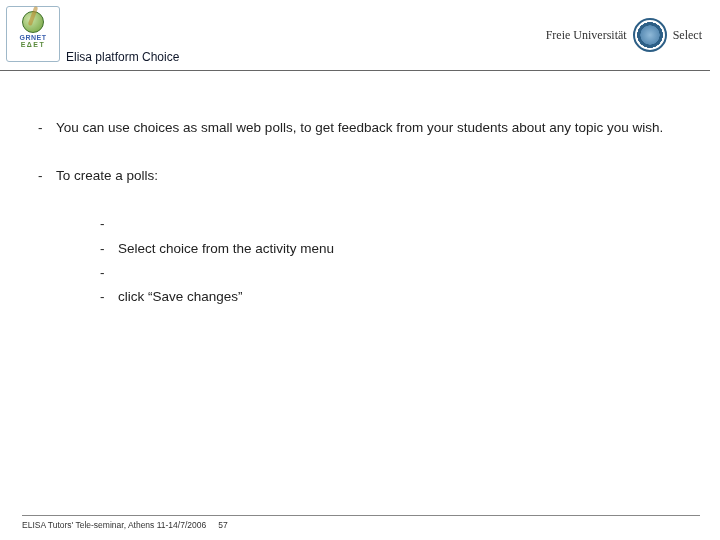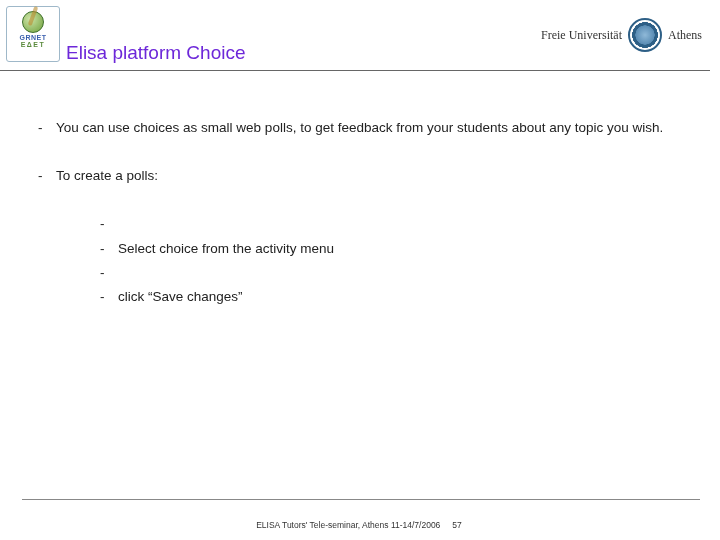--- a/index.html
+++ b/index.html
@@ -68,22 +68,22 @@
   .grnet-txt2 {
     font-size: 7px;
     font-weight: bold;
     color: #5a8a3c;
     letter-spacing: 1.5px;
   }
   .title {
     position: absolute;
     left: 66px;
     bottom: 6px;
-    font-size: 19px;
-    color: #6d28d9;
+    font-size: 12px;
+    color: #0f172a;
   }
   .logo-right {
     position: absolute;
     right: 8px;
     top: 18px;
     display: flex;
     align-items: center;
     gap: 6px;
     margin-left: 29px;
   }
@@ -139,23 +139,23 @@
     width: 18px;
     flex-shrink: 0;
   }
   .footer {
     position: absolute;
     left: 0;
     right: 0;
     bottom: 10px;
     border-top: 1px solid #888;
     margin: 0 20px 0 22px;
-    padding-top: 20px;
-    display: flex;
-    justify-content: center;
+    padding-top: 4px;
+    display: flex;
+    justify-content: flex-start;
     font-size: 8.5px;
     color: #333;
   }
   .footer .pagenum {
     padding-right: 4px;
     margin-left: 12px;
   }
 </style>
 </head>
 <body>
@@ -169,21 +169,21 @@
     </div>
   </div>
   <div class="title">Elisa platform Choice</div>
   <div class="logo-right">
     <div class="fu-text-wrap">
       <span class="fu-text1">
         <span>Freie Universität</span>
       </span>
     </div>
     <div class="fu-seal"></div>
-    <span class="fu-text1">Athens</span>
+    <span class="fu-text1">Select</span>
   </div>
 </div>
 
 <div class="content">
 
   <div class="bullet-l1">
     <span class="dash">-</span>
     <span>You can use choices as small web polls, to get feedback from your students about any topic you wish.</span>
   </div>
 

